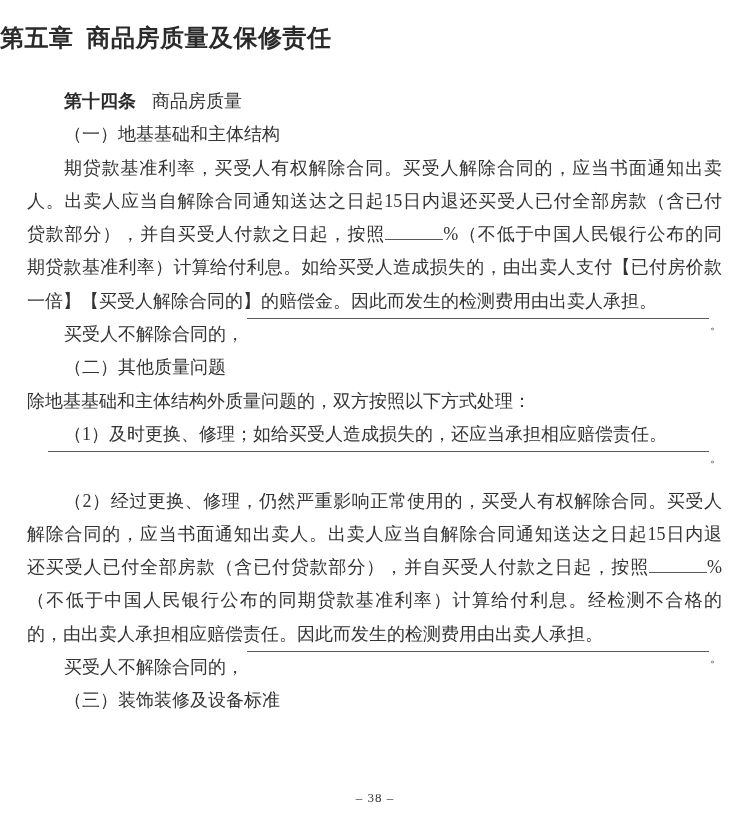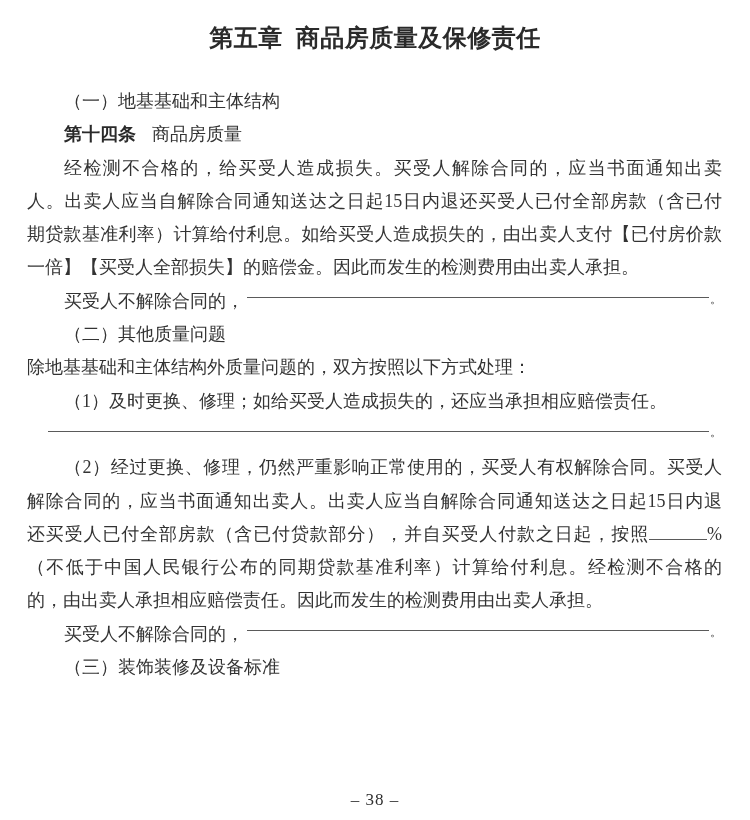--- a/index.html
+++ b/index.html
@@ -9,37 +9,36 @@
   }
   .page {
     position:relative;
     width:750px; height:820px;
     background:#ffffff;
     overflow:hidden;
     color:#333333;
   }
   .title {
     position:absolute; top:22px; left:0; right:0;
-    text-align:center;
     font-size:24px; font-weight:bold; color:#2a2a2a;
     line-height:32px;
     letter-spacing:0.5px;
   }
   .title-gap { display:inline-block; width:13px; }
   .content {
     position:absolute; top:85px; left:27px; right:28px;
     font-size:18px;
   }
   .line {
     height:33.3px; line-height:33.3px;
     text-justify: inter-ideograph;
   }
   .line.justify { text-align:justify; text-align-last:justify; }
   .line.indent { text-indent:37px; }
-  .line.flexline { display:flex; align-items:center; text-indent:0; }
+  .line.flexline { display:flex; align-items:flex-start; text-indent:0; }
   .line.flexline > span { line-height:33.3px; flex:0 0 auto; white-space:nowrap; }
   .line.flexline.indent > span:first-child { margin-left:37px; }
   .fill {
     flex:1 1 auto !important;
     border-bottom:1.6px solid #5a5a5a;
     margin:0 1px 7px 3px;
     height:0;
   }
   .blank {
     display:inline-block;
@@ -47,40 +46,41 @@
   }
   .period {
     font-size:12px !important; line-height:14px !important;
     margin-bottom:5px;
   }
   .gap { display:inline-block; }
   .bold { font-weight:bold; color:#2a2a2a; }
   .pagenum {
     position:absolute; top:790px; left:0; right:0;
     text-align:center;
-    font-size:17px; color:#2f2f2f;
+    font-size:13px; color:#2f2f2f;
     letter-spacing:1px;
   }
 </style>
 </head>
 <body>
 
 <div class="page">
 
   <div class="title">
     <span>第五章</span><span class="title-gap"></span><span>商品房质量及保修责任</span>
   </div>
 
   <div class="content">
+      <div class="line indent"><span class="bold">第十四条</span><span class="gap" style="width: 16px;"></span><span>商品房质量</span></div>
       <div class="line indent"><span>（一）地基基础和主体结构</span></div>
-      <div class="line indent"><span class="bold">第十四条</span><span class="gap" style="width: 16px;"></span><span>商品房质量</span></div>
-      <div class="line justify indent"><span>经检测不合格的，给买受人造成损失。买受人解除合同的，应当书面通知出卖</span></div>
+      <div class="line justify indent"><span>期贷款基准利率，买受人有权解除合同。买受人解除合同的，应当书面通知出卖</span></div>
       <div class="line justify"><span>人。出卖人应当自解除合同通知送达之日起15日内退还买受人已付全部房款（含已付</span></div>
+      <div class="line justify"><span>贷款部分），并自买受人付款之日起，按照</span><span class="blank" style="width: 58px;"></span><span>%（不低于中国人民银行公布的同</span></div>
       <div class="line justify"><span>期贷款基准利率）计算给付利息。如给买受人造成损失的，由出卖人支付【已付房价款</span></div>
-      <div class="line"><span>一倍】【买受人全部损失】的赔偿金。因此而发生的检测费用由出卖人承担。</span></div>
+      <div class="line"><span>一倍】【买受人解除合同的】的赔偿金。因此而发生的检测费用由出卖人承担。</span></div>
       <div class="line flexline indent">
         <span>买受人不解除合同的，</span>
         <span class="fill"></span>
         <span class="period">。</span>
       </div>
       <div class="line indent"><span>（二）其他质量问题</span></div>
       <div class="line"><span>除地基基础和主体结构外质量问题的，双方按照以下方式处理：</span></div>
       <div class="line indent"><span>（1）及时更换、修理；如给买受人造成损失的，还应当承担相应赔偿责任。</span></div>
       <div class="line flexline">
         <span class="gap" style="width: 18px;"></span>

